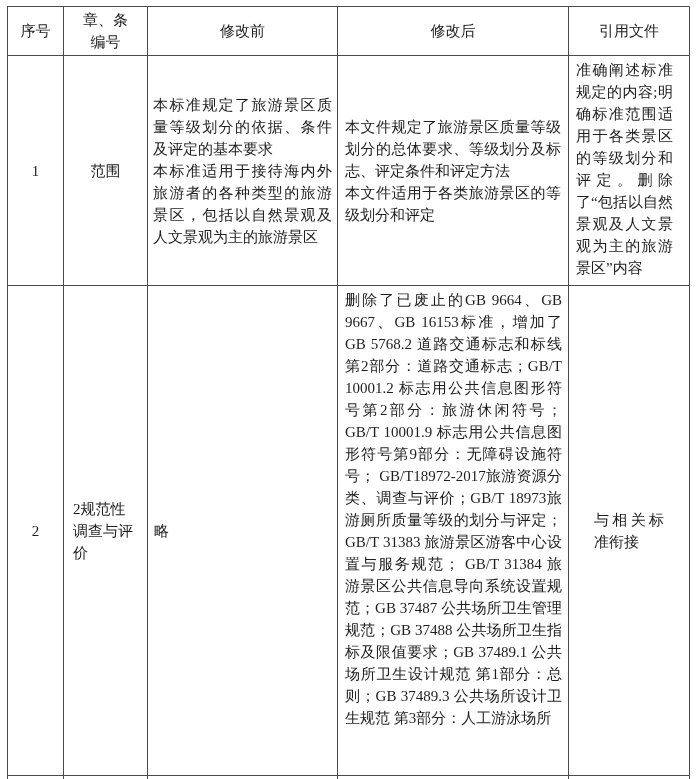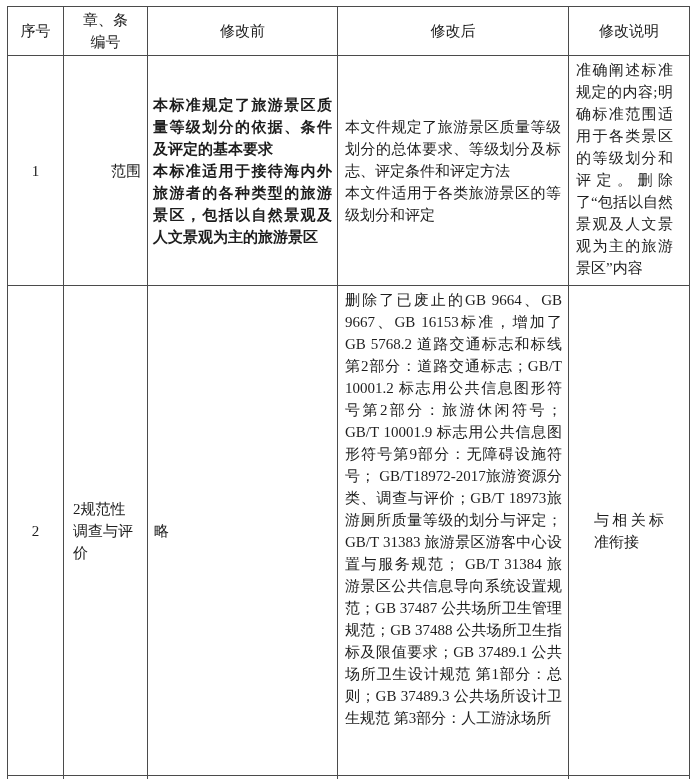--- a/index.html
+++ b/index.html
@@ -40,38 +40,38 @@
   tr.header-row   { height: 47px; }
   tr.row-1        { height: 230px; }
   tr.row-2        { height: 490px; }
   tr.row-3        { height: 46px; }
 
   td.cell-no {
     text-align: center;
     vertical-align: middle;
   }
   td.chapter-center {
-    text-align: right;
+    text-align: center;
     vertical-align: middle;
   }
   td.chapter-left {
     text-align: left;
     vertical-align: middle;
     white-space: pre-line;
     padding-left: 9px;
     padding-right: 14px;
   }
   td.txt {
     text-align: justify;
     text-justify: inter-character;
     white-space: pre-line;
   }
   td.v-mid { vertical-align: middle; }
   td.v-top { vertical-align: top; }
-  td.before-1 { padding: 0 5px; font-weight: bold; }
+  td.before-1 { padding: 0 5px; }
   td.before-2 { padding-left: 6px; vertical-align: middle; }
   td.after-1  { padding: 0 7px; font-family: Liberation Serif, serif; }
   td.after-2  { padding: 3px 6px 15px 7px; }
   td.note-1   { padding: 3px 16px 0 7px; }
   td.note-2   { padding: 0 25px; }
 </style>
 </head>
 <body>
 
 <table class="rev-table">
@@ -82,21 +82,21 @@
     <col style="width:231px">
     <col style="width:121px">
   </colgroup>
   <thead>
     <tr class="header-row">
       <th>序号</th>
       <th>章、条
 编号</th>
       <th>修改前</th>
       <th>修改后</th>
-      <th>修改说明</th>
+      <th>引用文件</th>
     </tr>
   </thead>
   <tbody>
     <tr class="row-1">
       <td class="cell-no">1</td>
       <td class="chapter-center">范围</td>
       <td class="txt v-mid before-1">本标准规定了旅游景区质量等级划分的依据、条件及评定的基本要求
 本标准适用于接待海内外旅游者的各种类型的旅游景区，包括以自然景观及人文景观为主的旅游景区</td>
       <td class="txt v-mid after-1">本文件规定了旅游景区质量等级划分的总体要求、等级划分及标志、评定条件和评定方法
 本文件适用于各类旅游景区的等级划分和评定</td>

